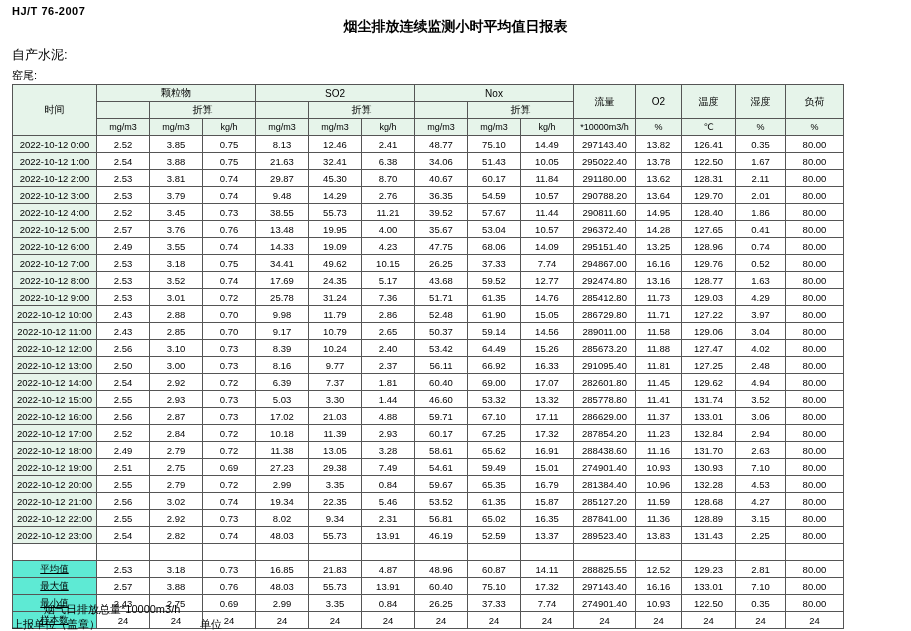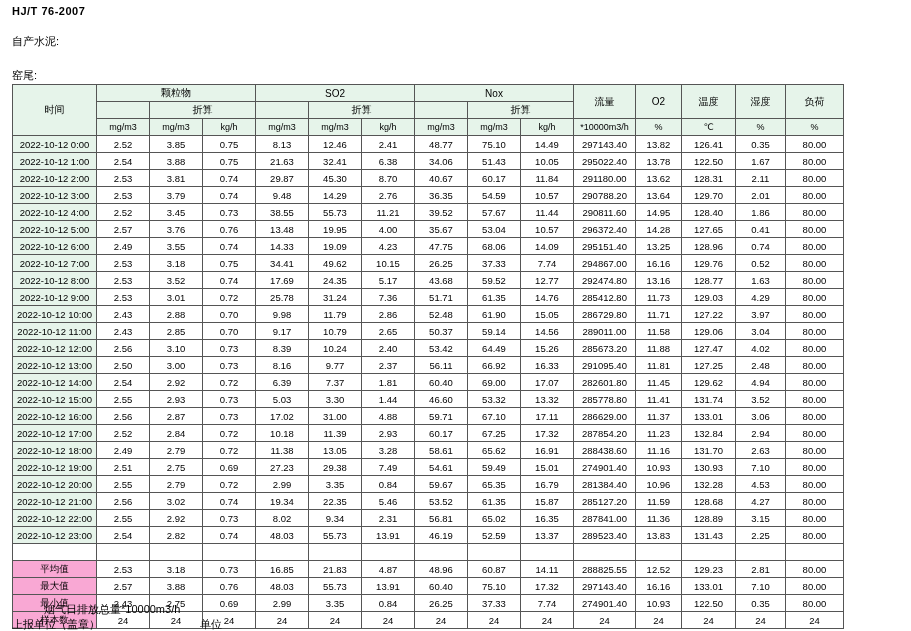--- a/index.html
+++ b/index.html
@@ -6,21 +6,21 @@
   body{
     width:911px;height:631px;
     background:#ffffff;
     font-family:"Liberation Sans","DejaVu Sans",sans-serif;
     color:#000;
     overflow:hidden;
   }
   .page{position:relative;width:911px;height:621px;}
   .std-code{position:absolute;left:12px;top:5px;font-size:11px;font-weight:bold;letter-spacing:0.5px;}
   .doc-title{position:absolute;left:0;top:18px;width:911px;text-align:center;font-size:14px;font-weight:bold;}
-  .cement-line{position:absolute;left:12px;top:34px;font-size:11px;}
+  .cement-line{position:absolute;left:12px;top:46px;font-size:13px;}
   .kiln-line{position:absolute;left:12px;top:68px;font-size:11px;}
   .report-date{position:absolute;left:0;top:58px;width:695px;text-align:center;font-size:11px;}
 
   table.main{
     position:absolute;left:12px;top:84px;
     border-collapse:collapse;
     font-size:9.5px;
     table-layout:fixed;
   }
   table.main td,table.main th{
@@ -30,21 +30,21 @@
     height:16px;
     font-weight:normal;
     white-space:nowrap;
     overflow:hidden;
   }
   .grp{background:#e6f4ea;font-size:10px;}
   .unit{background:#e6f4ea;font-size:9px;}
   td.v{background:#ffffff;}
   .timecell{background:#e6f4ea;text-align:center;margin-left:20px;}
   tr.summary td{background:#ffffff;}
-  tr.summary td.lbl{background:#f9a8d4;}
+  tr.summary td.lbl{background:#5eead4;text-decoration:underline;}
   .spacer td{border-left:1px solid #555;border-right:1px solid #555;border-top:1px solid #555;border-bottom:1px solid #555;height:7px;background:#ffffff;}
   .total-row td{height:17px;}
   .nob{border:none !important;background:transparent !important;}
 
   .footer{position:absolute;left:12px;font-size:11px;}
   .f1{top:602px;padding-left:32px;}
   .f2{top:617px;font-family:Liberation Mono, monospace;}
   .f3{left:200px;top:617px;}
 
   
@@ -55,20 +55,21 @@
   .c-temp{width:54px;}
   .c-hum{width:50px;}
   .c-load{width:58px;}
 </style>
 </head>
 <body>
 
 <div class="page">
 
   <div class="std-code">HJ/T 76-2007</div>
+  <div class="doc-title">烟尘排放连续监测小时平均值日报表</div>
   <div class="cement-line">自产水泥:</div>
   <div class="kiln-line">窑尾:</div>
 
   <table class="main">
     <colgroup>
       <col class="c-time">
         <col class="c-d">
         <col class="c-d">
         <col class="c-d">
       <col class="c-d">
@@ -392,21 +393,21 @@
           <td class="v">131.74</td>
           <td class="v">3.52</td>
           <td class="v">80.00</td>
         </tr>
         <tr>
           <td class="timecell">2022-10-12 16:00</td>
           <td class="v">2.56</td>
           <td class="v">2.87</td>
           <td class="v">0.73</td>
           <td class="v">17.02</td>
-          <td class="v">31.00</td>
+          <td class="v">21.03</td>
           <td class="v">4.88</td>
           <td class="v">59.71</td>
           <td class="v">67.10</td>
           <td class="v">17.11</td>
           <td class="v">286629.00</td>
           <td class="v">11.37</td>
           <td class="v">133.01</td>
           <td class="v">3.06</td>
           <td class="v">80.00</td>
         </tr>

